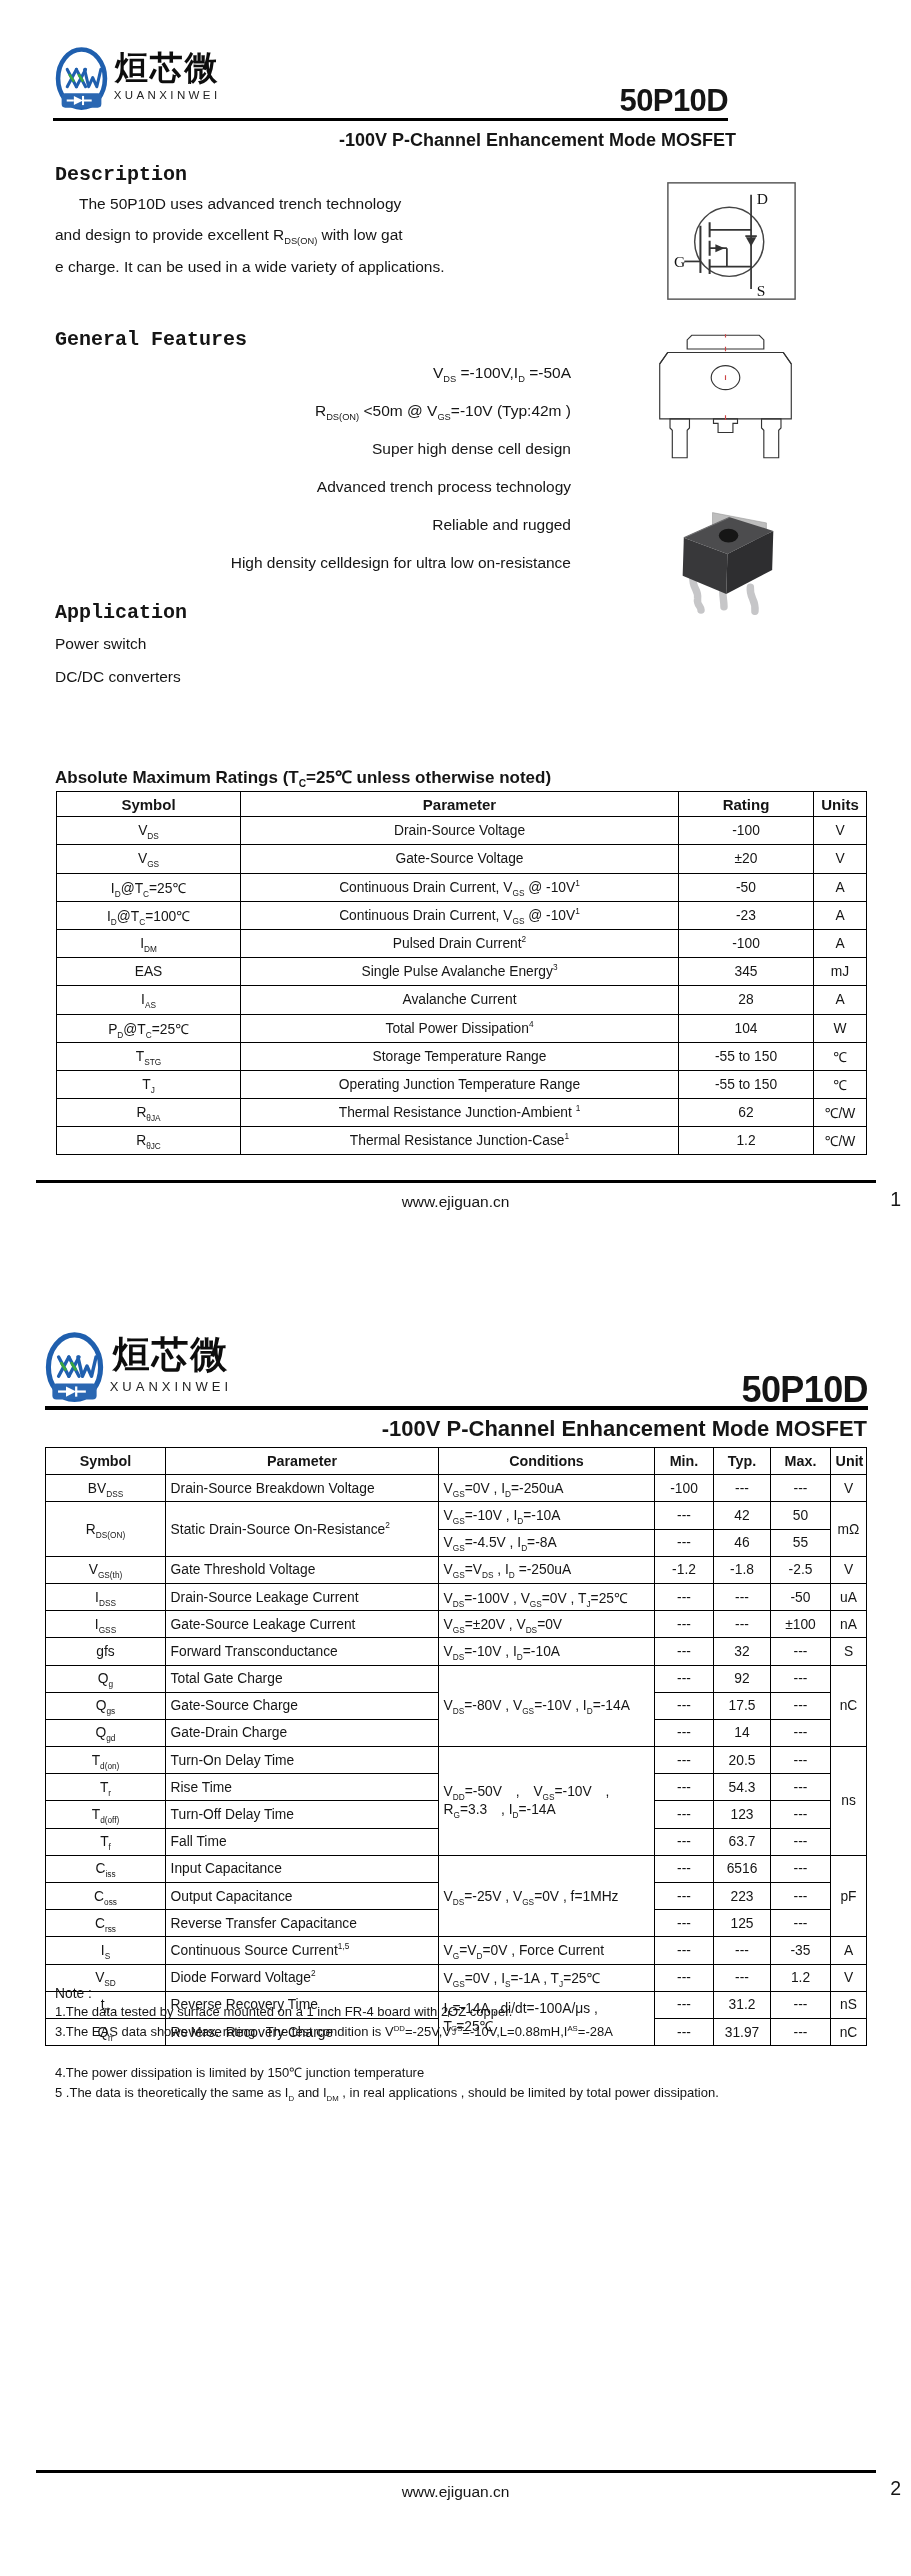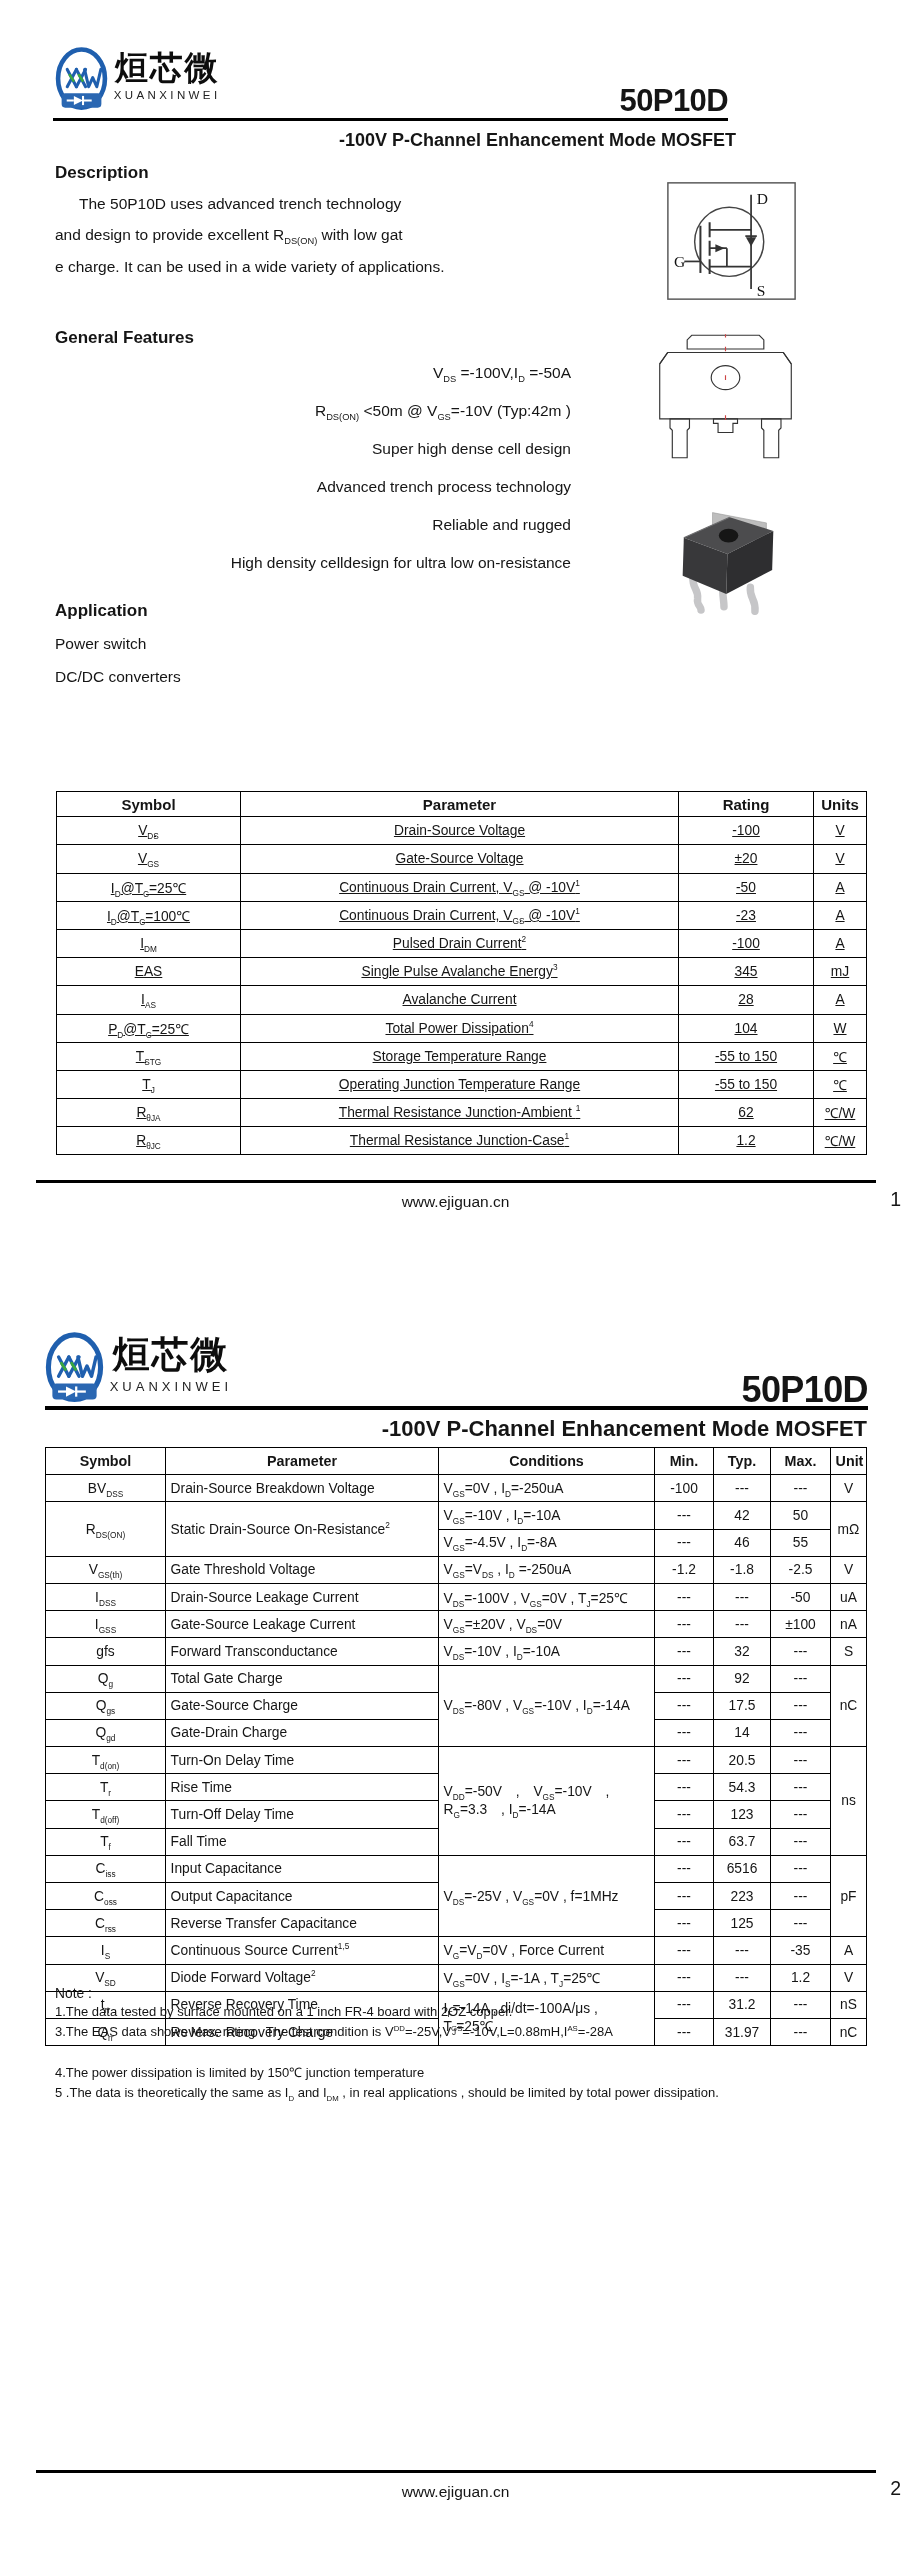--- a/index.html
+++ b/index.html
@@ -26,33 +26,33 @@
   
   .part-title{font-weight:bold;letter-spacing:-0.6px;text-align:right;}
   .title-p1{font-size:31px;line-height:33px;}
   .title-p2{font-size:36px;line-height:36px;}
   .rule{background:#000;}
   .subtitle{font-weight:bold;text-align:right;}
   .subtitle-p1{font-size:18px;}
   .subtitle-p2{font-size:22px;}
 
   
-  .h-section{font-weight:bold;font-size:17px;}
+  .h-section{font-weight:bold;font-size:20px;font-family:Liberation Mono, monospace;}
   .body-text p{margin:0 0 14.3px 0;font-size:15.5px;line-height:17px;}
   .body-text p.indent{text-indent:24px;}
   .feat p{margin:0 0 22px 0;font-size:15.5px;line-height:16px;}
   .app p{margin:0 0 17px 0;font-size:15.5px;line-height:16px;}
 
   
   table{border-collapse:collapse;table-layout:fixed;}
   .t1,.t2{border:1.7px solid #000;}
   .t1 th,.t1 td,.t2 th,.t2 td{border:1.1px solid #000;padding:1.1px 4.6px;
       text-align:center;vertical-align:middle;overflow:hidden;}
   .t1 th{height:22px;font-size:15px;font-weight:bold;}
-  .t1 td{height:25px;font-size:13.8px;text-decoration:underline;}
+  .t1 td{height:25px;font-size:13.8px;}
   .t2 th{height:24px;font-size:14.3px;font-weight:bold;}
   .t2 td{height:24px;font-size:13.8px;}
   .t2 tr.grp>td{border-top:1.7px solid #000;}
   .t2 td.left{text-align:left;}
   .ratings-h{font-weight:bold;font-size:17px;}
 
   
   .note-h{font-size:13.8px;}
   .notes p{margin:0 0 6.3px 0;font-size:13px;line-height:13.8px;}
   .notes p.gap{margin-top:27px;}
@@ -160,20 +160,21 @@
       <path d="M76,146 C76,156 78,162 78,172" stroke="#c6c6c8" stroke-width="13" fill="none" stroke-linecap="round"></path>
       <path d="M124,138 C122,158 134,158 132,180" stroke="#c6c6c8" stroke-width="13" fill="none" stroke-linecap="round"></path>
       <polygon points="8,52 88,16 164,40 84,80" fill="#4c4c4e"></polygon>
       <polygon points="8,52 84,80 82,150 6,118" fill="#38383a"></polygon>
       <polygon points="84,80 164,40 162,108 82,150" fill="#2e2e30"></polygon>
       <path d="M8,52 L88,16" stroke="#6d6d6f" stroke-width="2" fill="none"></path>
       <ellipse cx="86" cy="48" rx="17" ry="12" fill="#161616"></ellipse>
     </svg>
   </div>
 
+  <div class="abs ratings-h" style="left:55px;top:765px;">Absolute Maximum Ratings (T<sub>C</sub>=25℃ unless otherwise noted)</div>
 
   <table class="abs t1" style="left:56px;top:791px;width:811px;">
     <colgroup>
         <col style="width:184px">
         <col style="width:438px">
         <col style="width:135px">
         <col style="width:53px">
       </colgroup>
     <thead>
       <tr>

